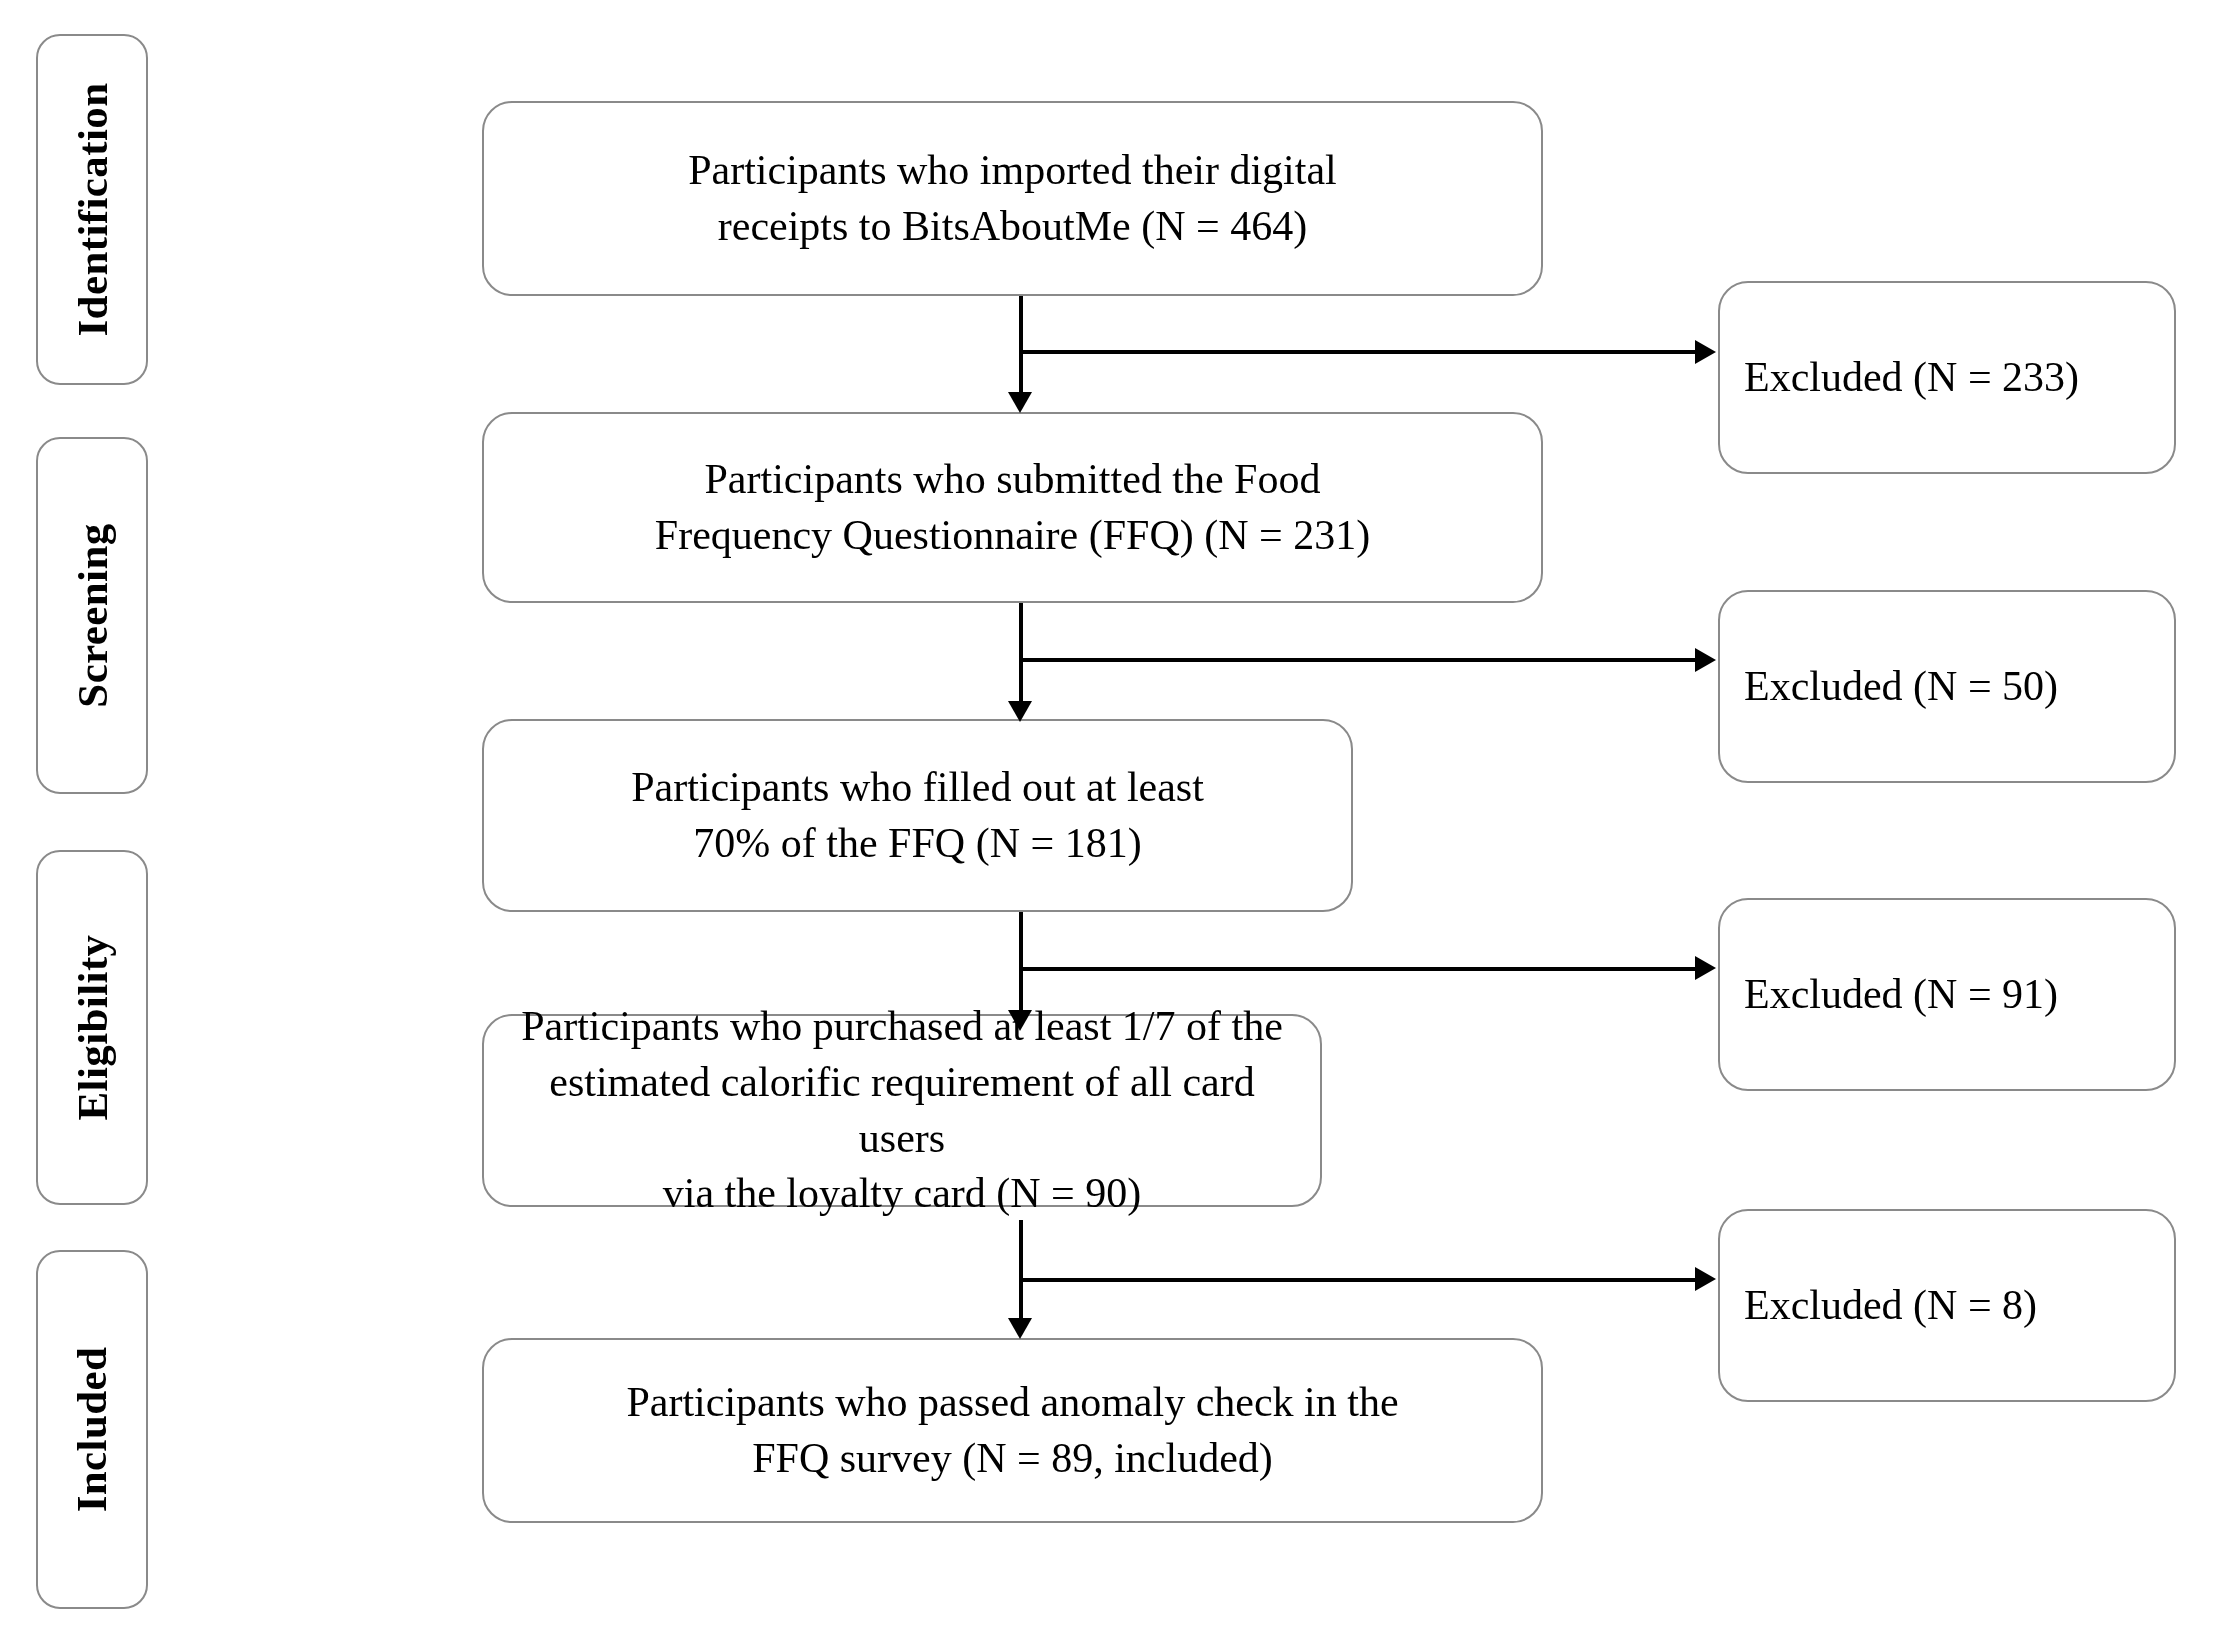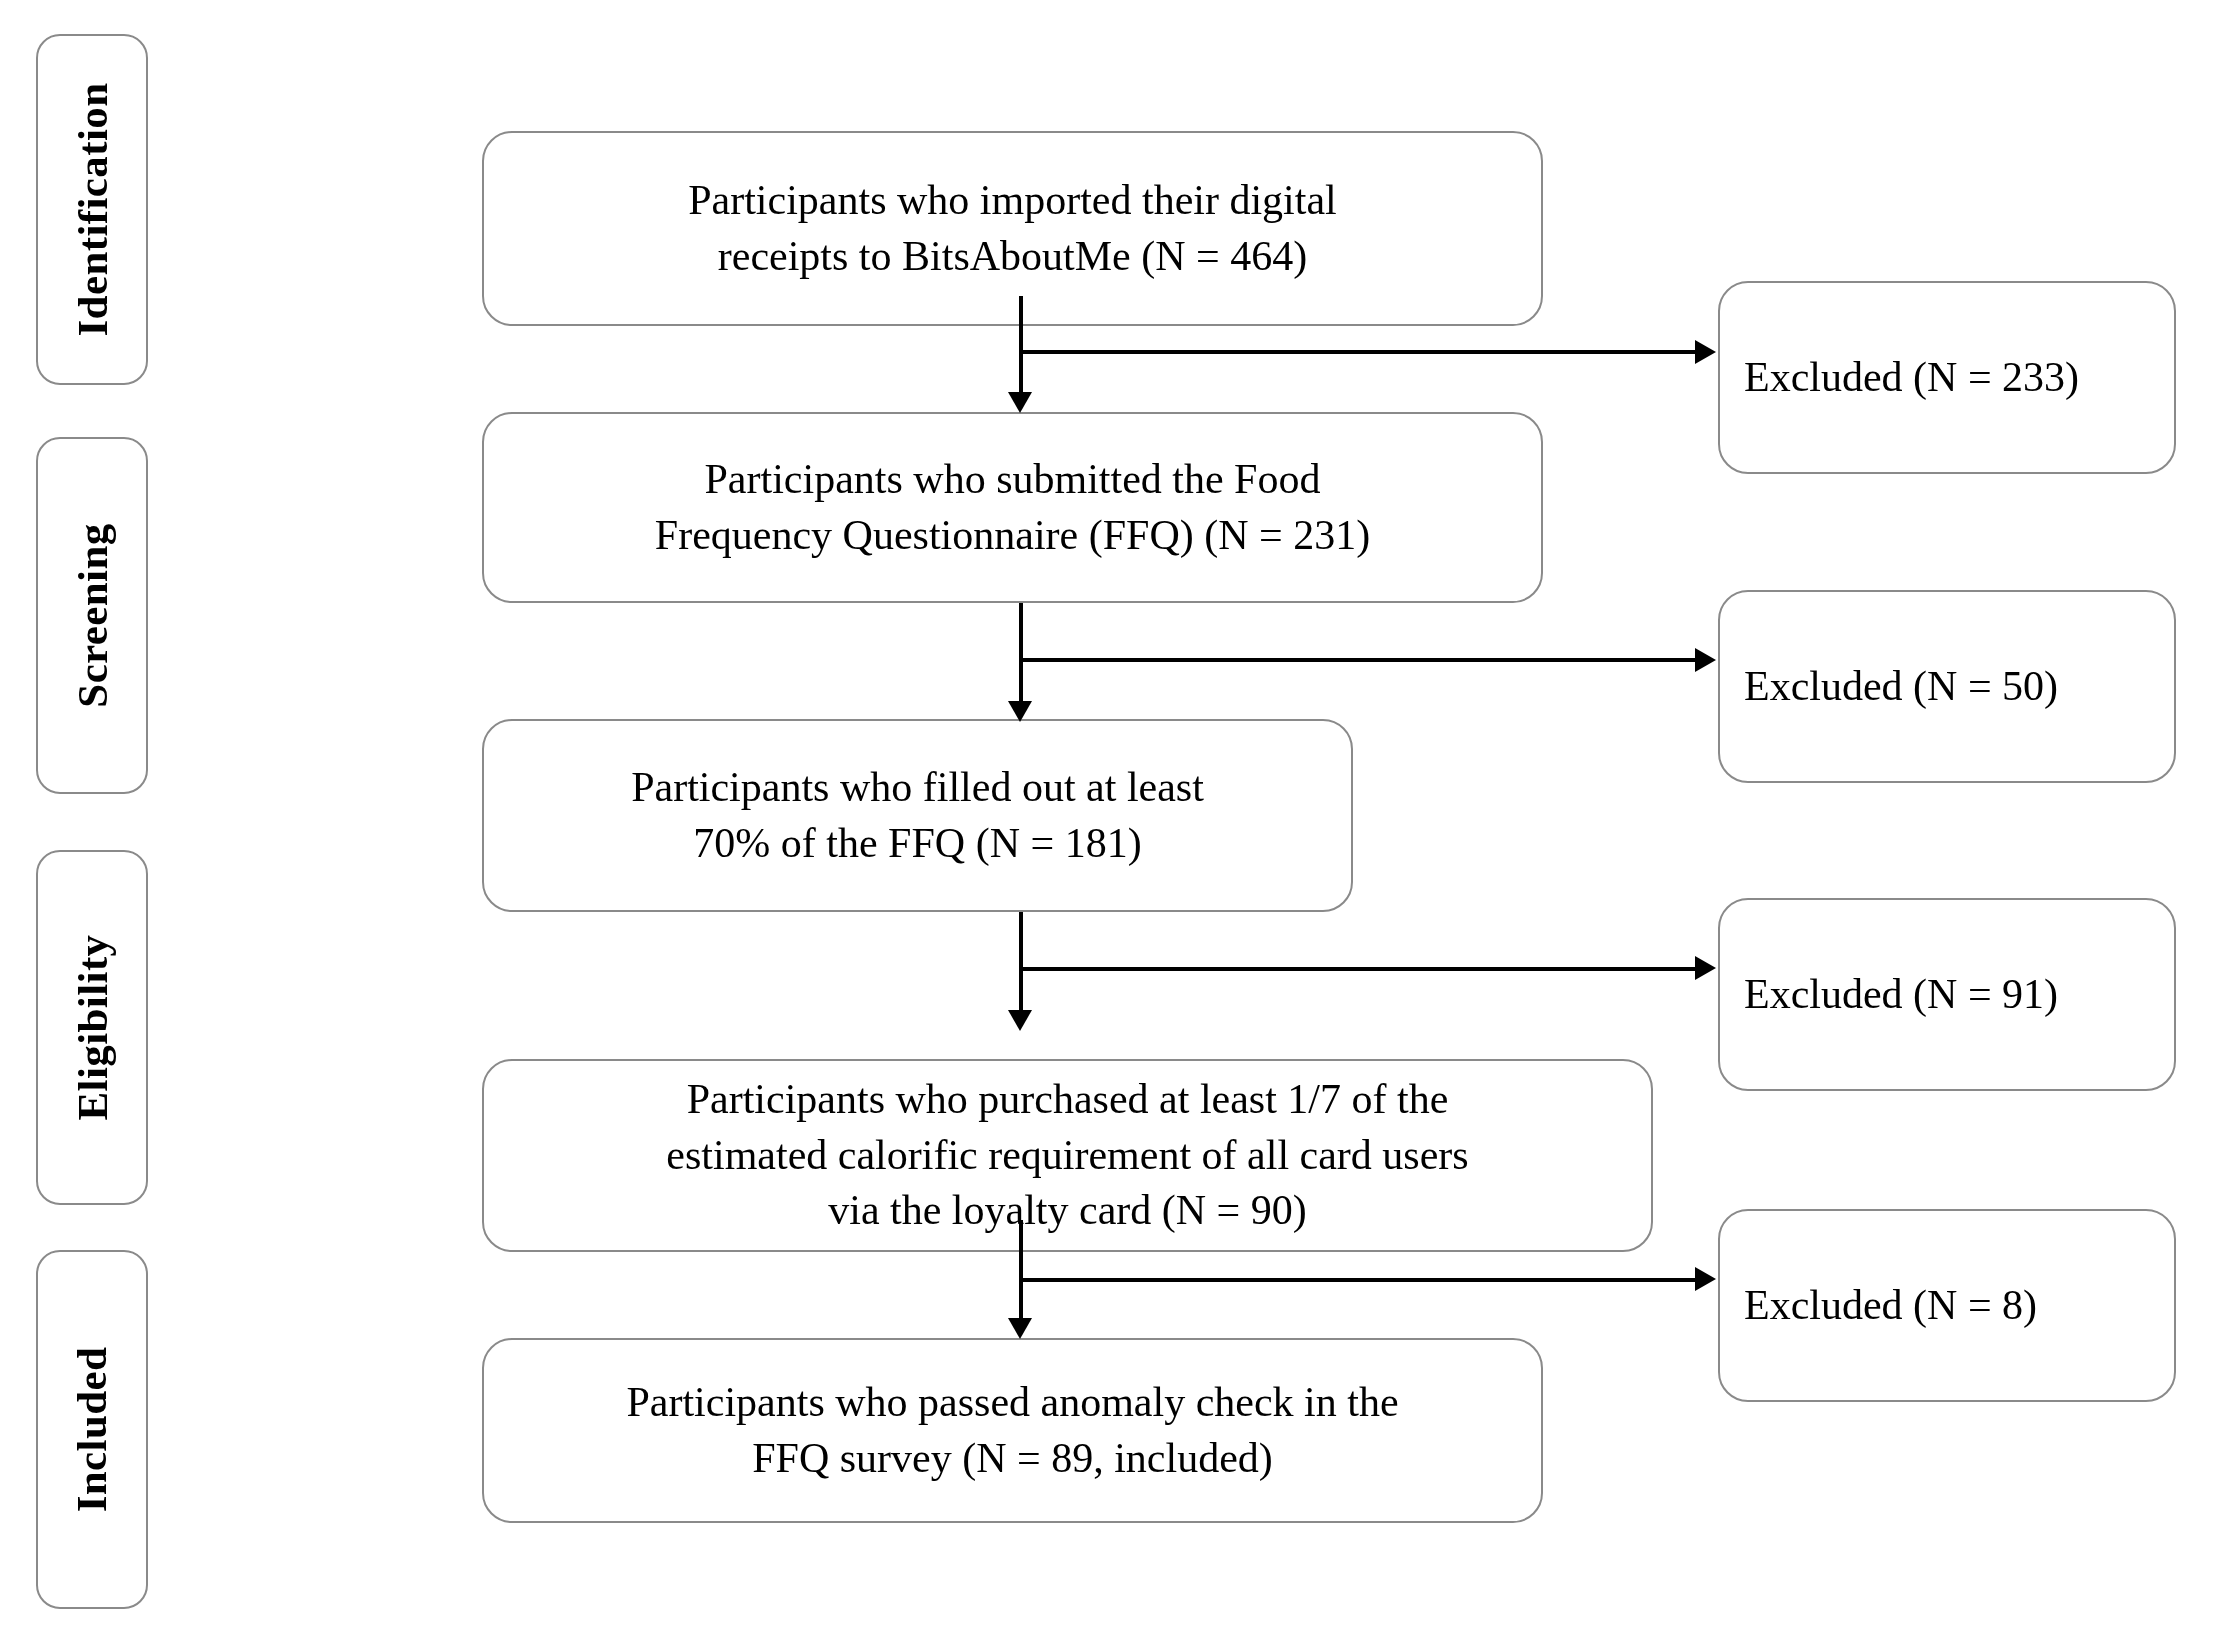--- a/index.html
+++ b/index.html
@@ -125,36 +125,36 @@
   </div>
 
   <div class="stage-box" style="left:36px; top:850px; width:112px; height:355px;">
     <span class="stage-label">Eligibility</span>
   </div>
 
   <div class="stage-box" style="left:36px; top:1250px; width:112px; height:359px;">
     <span class="stage-label">Included</span>
   </div>
 
-  <div class="flow-box" style="left:482px; top:101px; width:1061px; height:195px;margin-top:30px;">
+  <div class="flow-box" style="left:482px; top:101px; width:1061px; height:195px;">
     <span class="flow-text">Participants who imported their digital
 receipts to BitsAboutMe (N = 464)</span>
   </div>
 
   <div class="flow-box" style="left:482px; top:412px; width:1061px; height:191px;">
     <span class="flow-text">Participants who submitted the Food
 Frequency Questionnaire (FFQ) (N = 231)</span>
   </div>
 
   <div class="flow-box" style="left:482px; top:719px; width:871px; height:193px;">
     <span class="flow-text">Participants who filled out at least
 70% of the FFQ (N = 181)</span>
   </div>
 
-  <div class="flow-box" style="left:482px; top:1059px; width:1171px; height:193px;">
+  <div class="flow-box" style="left:482px; top:1014px; width:840px; height:193px;">
     <span class="flow-text">Participants who purchased at least 1/7 of the
 estimated calorific requirement of all card users
 via the loyalty card (N = 90)</span>
   </div>
 
   <div class="flow-box" style="left:482px; top:1338px; width:1061px; height:185px;">
     <span class="flow-text">Participants who passed anomaly check in the
 FFQ survey (N = 89, included)</span>
   </div>
 

